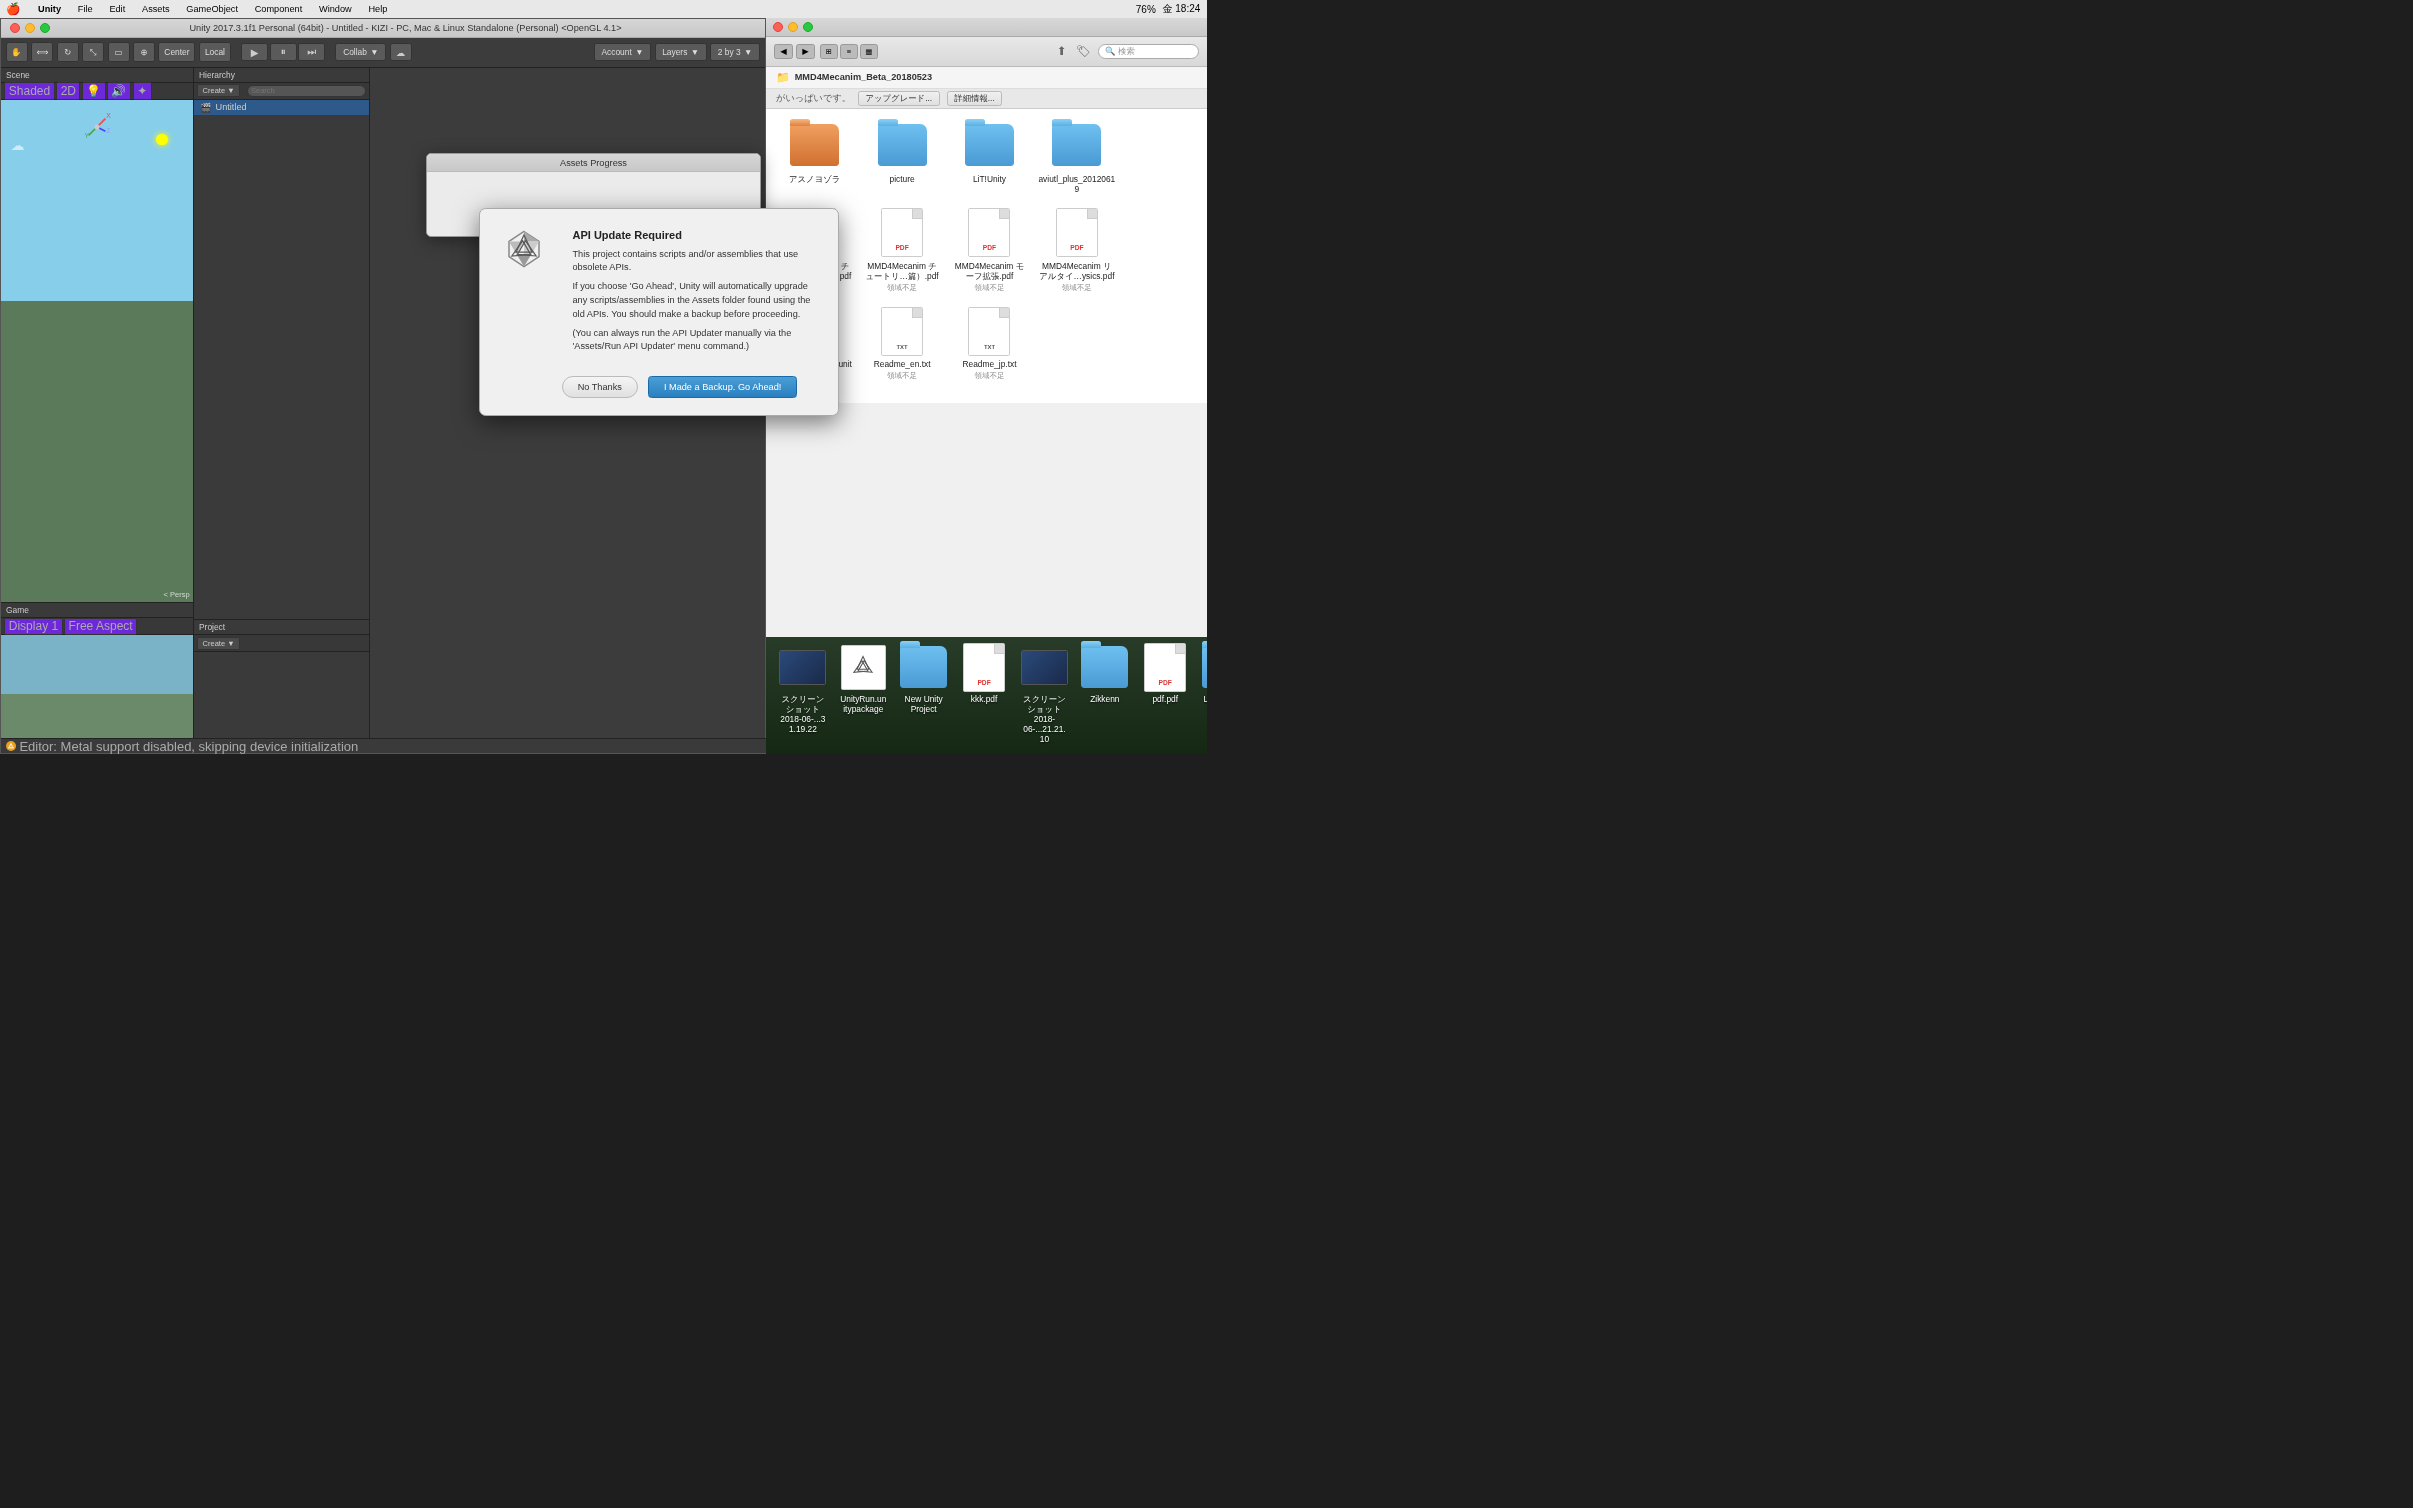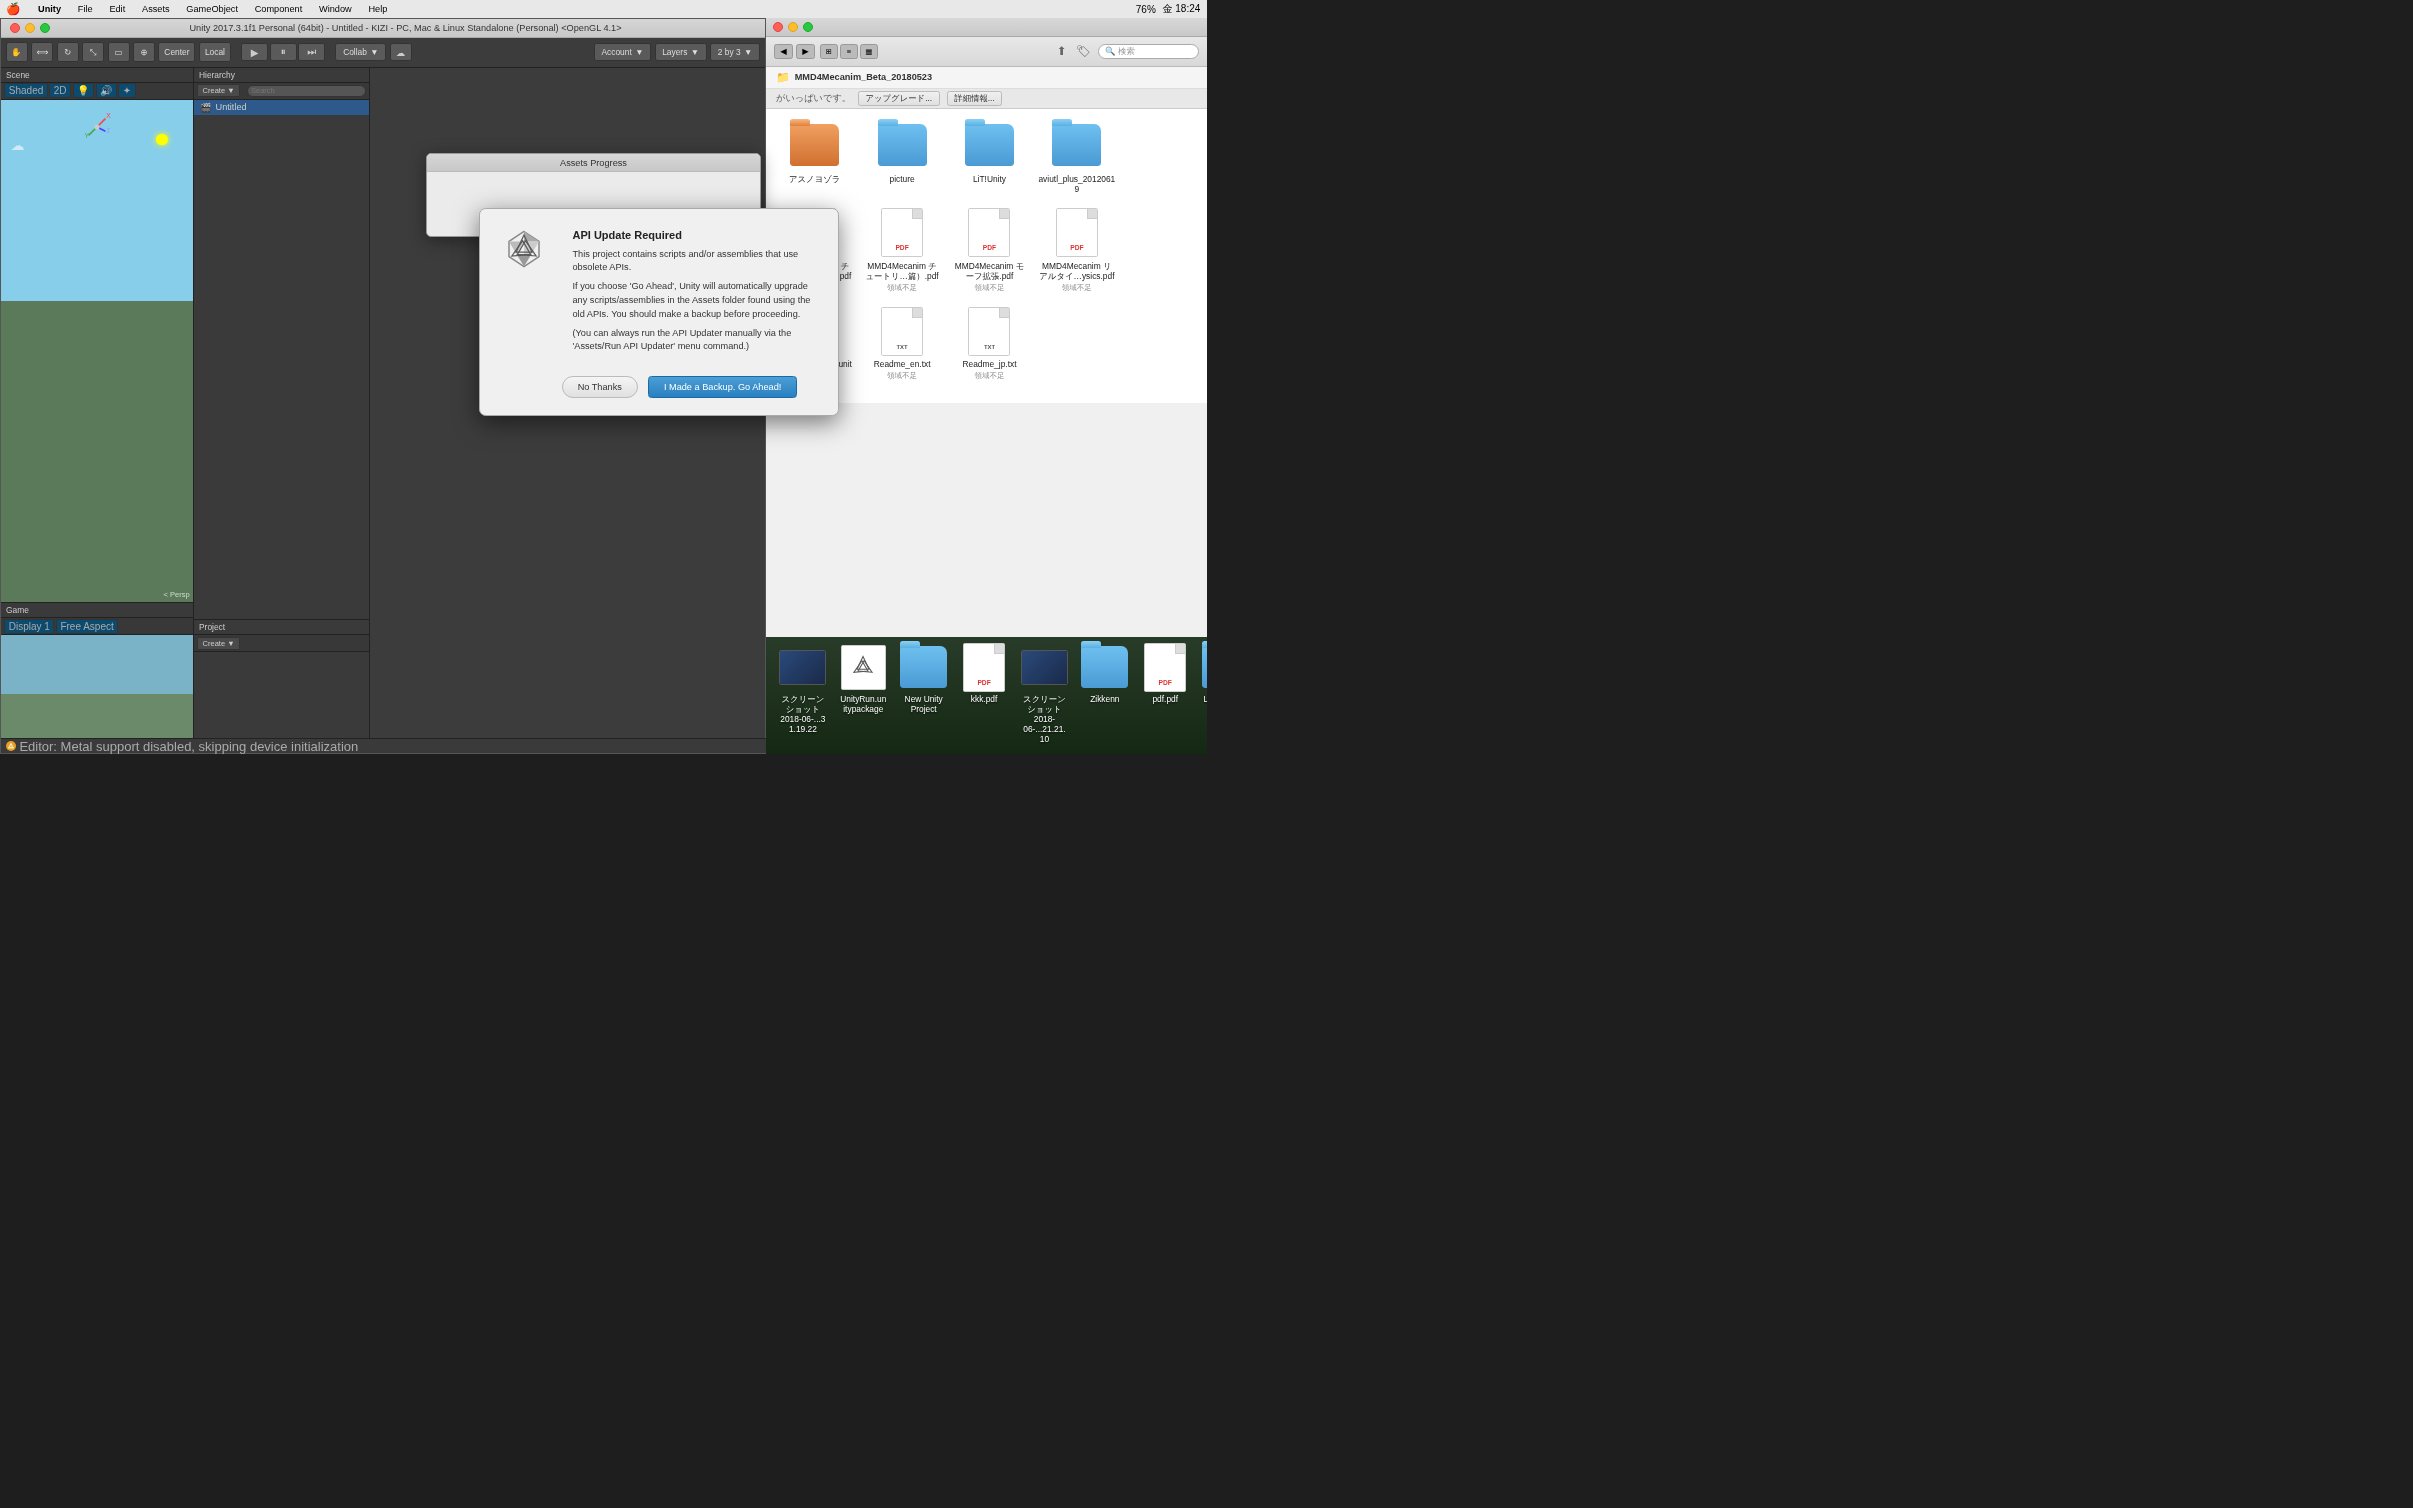--- a/index.html
+++ b/index.html
@@ -181,25 +181,25 @@
     .scene-toolbar {
       height: 17px;
       background: #383838;
       border-bottom: 0.8px solid #222;
       display: flex;
       align-items: center;
       padding: 0 3.4px;
       gap: 1.7px;
     }
     .scene-btn {
-      font-size: 10px;
+      font-size: 12px;
       color: #aaa;
       padding: 0.8px 3.4px;
       border-radius: 1.7px;
-      background: #0c4a6e;
+      background: #6d28d9;
       border: 0.8px solid #333;
     }
     .scene-bg {
       position: absolute;
       top: 0; left: 0; right: 0; bottom: 0;
       background: linear-gradient(to bottom, #87ceeb 0%, #87ceeb 40%, #5a7a5a 40%, #5a7a5a 100%);
     }
     .scene-persp {
       position: absolute;
       bottom: 3.4px;

